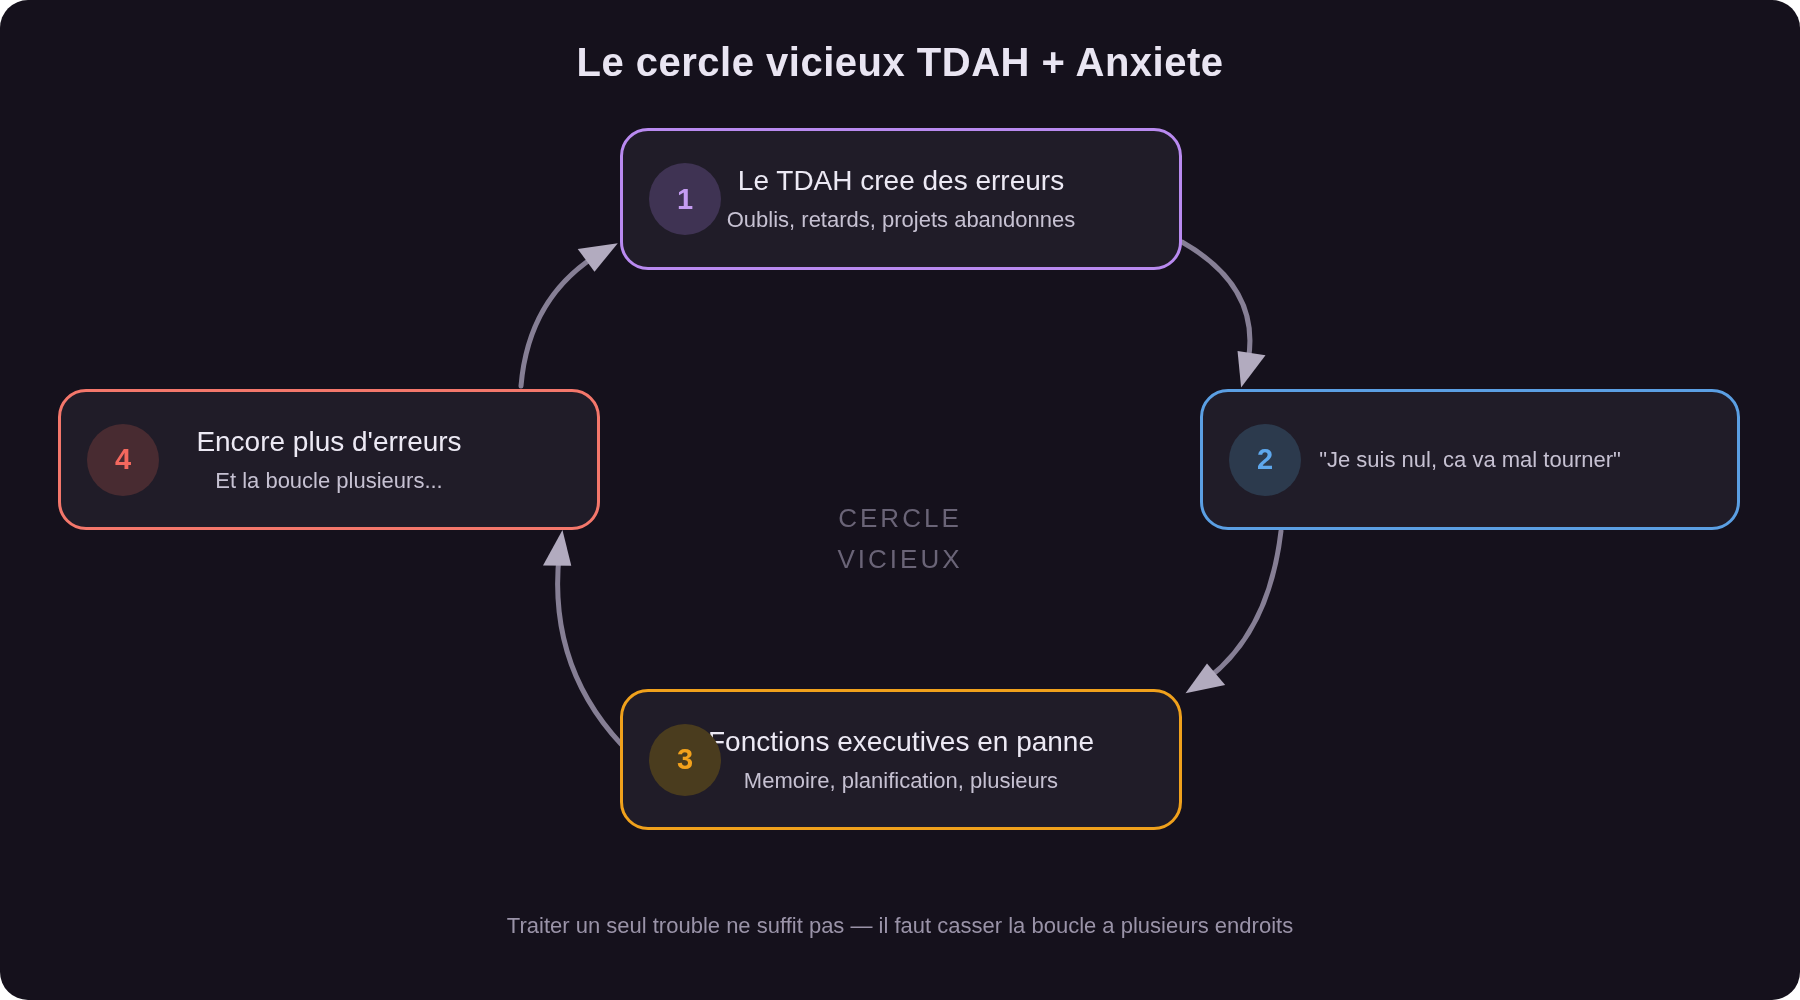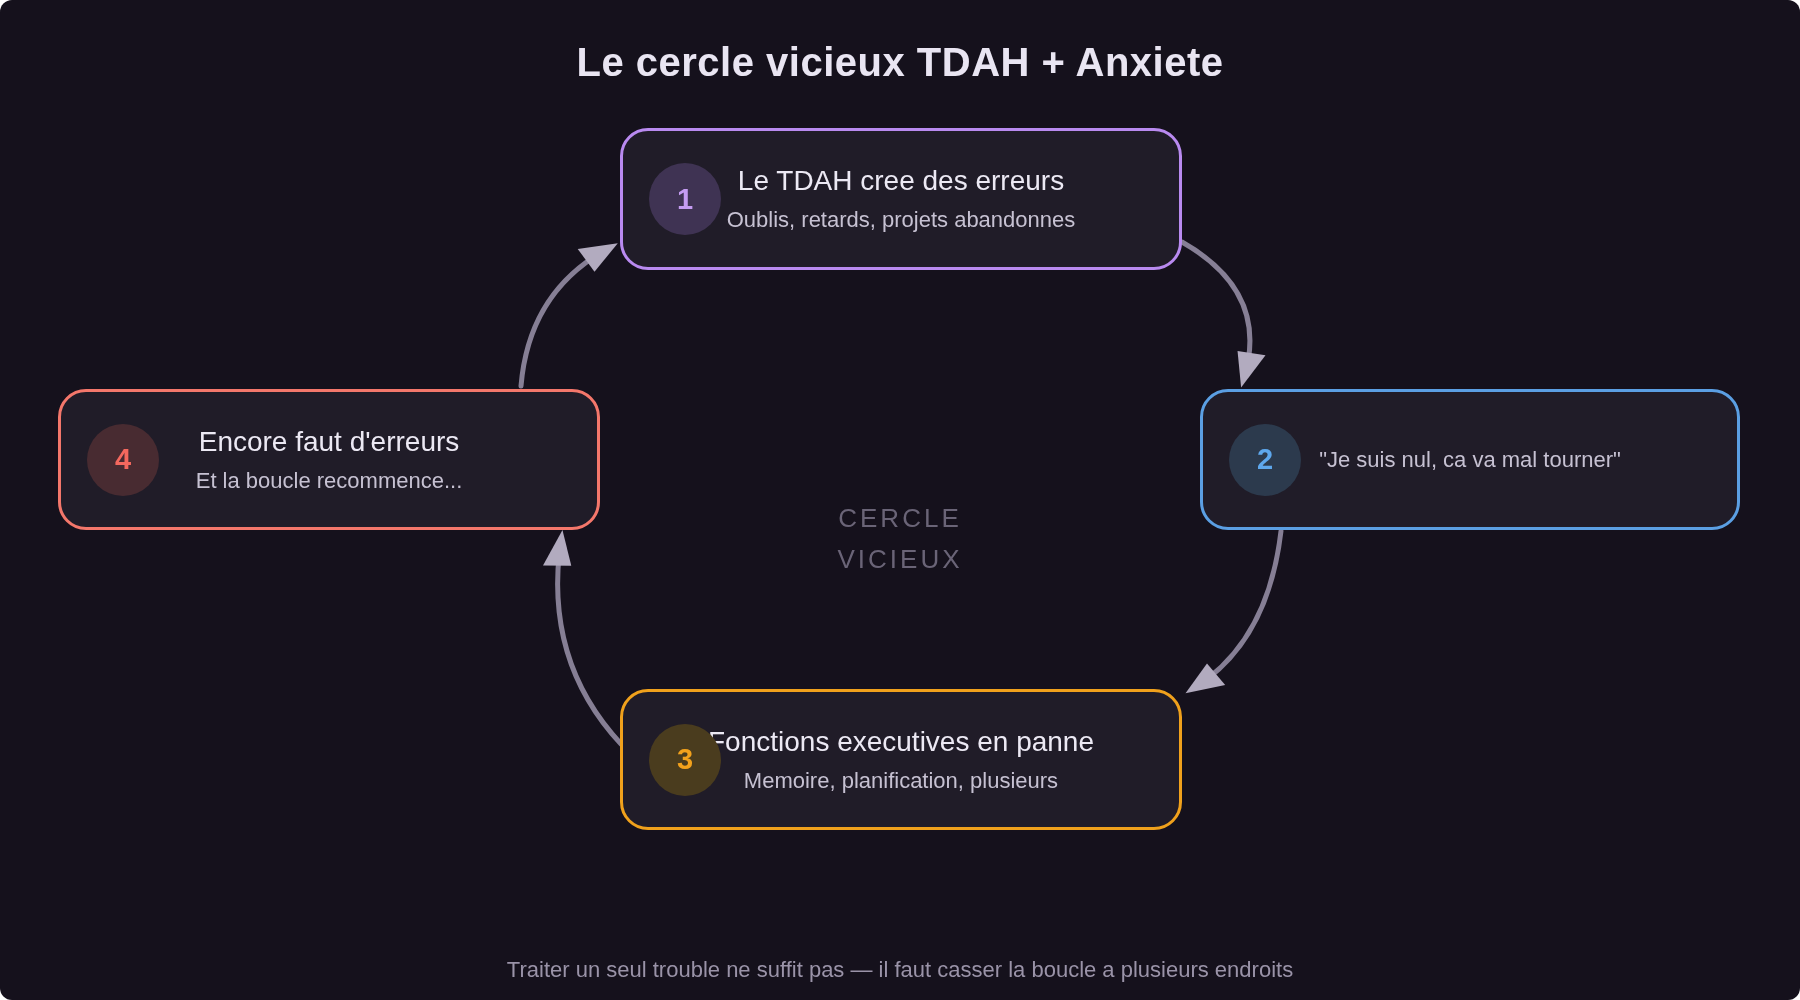--- a/index.html
+++ b/index.html
@@ -1,20 +1,20 @@
 <!DOCTYPE html>
 <html><head>
 <meta charset="utf-8">
 <style>
   html,body{margin:0;padding:0;background:#ffffff;}
   body{width:1800px;height:1000px;font-family:"Liberation Sans","DejaVu Sans",sans-serif;}
   .canvas{
     position:absolute;left:0;top:0;width:1800px;height:1000px;
     background:var(--bg,#15111c);
-    border-radius:12px;overflow:hidden;
+    border-radius:28px;overflow:hidden;
   }
   .main-title{
     position:absolute;left:0;top:40px;width:100%;
     text-align:center;font-size:40px;font-weight:bold;
     color:var(--maintitle,#e9e5f2);letter-spacing:0.5px;
   }
   .arrows{position:absolute;left:0;top:0;width:1800px;height:1000px;}
   .arrows path.curve{fill:none;stroke:var(--arrow,#867f95);stroke-width:5;stroke-linecap:round;}
   .arrows marker path{fill:var(--arrowhead,#b2abbf);}
   .node{
@@ -34,21 +34,21 @@
   }
   .node-title{font-size:28px;font-weight:normal;color:var(--titlecol,#ece9f4);text-align:center;}
   .node-subtitle{font-size:22px;color:var(--subcol,#c6c1d2);text-align:right;}
   .center-label{
     position:absolute;left:0;top:498px;width:100%;
     text-align:center;color:var(--centercol,#6a6477);
     font-size:26px;letter-spacing:3px;line-height:41px;
   }
   .footer-note{
     position:absolute;left:0;top:913px;width:100%;
-    text-align:center;font-size:22px;color:var(--footercol,#9a93a8);margin-top:44px;
+    text-align:center;font-size:22px;color:var(--footercol,#9a93a8);
   }
   
   .node-top{left:620px;top:128px;width:562px;height:142px;}
   .node-right{left:1200px;top:389px;width:540px;height:141px;}
   .node-bottom{left:620px;top:689px;width:562px;height:141px;}
   .node-left{left:58px;top:389px;width:542px;height:141px;}
 </style>
 </head>
 <body>
 
@@ -80,22 +80,22 @@
   </div>
 
   <div class="node node-bottom" style="--accent: #f0a11c; --badgebg: #4a3c1e; --badgefg: #f2a11c;">
     <div class="badge">3</div>
     <div class="node-title">Fonctions executives en panne</div>
     <div class="node-subtitle">Memoire, planification, plusieurs</div>
   </div>
 
   <div class="node node-left" style="--accent: #f4776b; --badgebg: #482b31; --badgefg: #f4685e;">
     <div class="badge">4</div>
-    <div class="node-title">Encore faut d'erreurs</div>
-    <div class="node-subtitle">Et la boucle recommence...</div>
+    <div class="node-title">Encore plus d'erreurs</div>
+    <div class="node-subtitle">Et la boucle plusieurs...</div>
   </div>
 
   <div class="center-label">
     <div>CERCLE</div>
     <div>VICIEUX</div>
   </div>
 
   <div class="footer-note">Traiter un seul trouble ne suffit pas — il faut casser la boucle a plusieurs endroits</div>
 
 </div>

